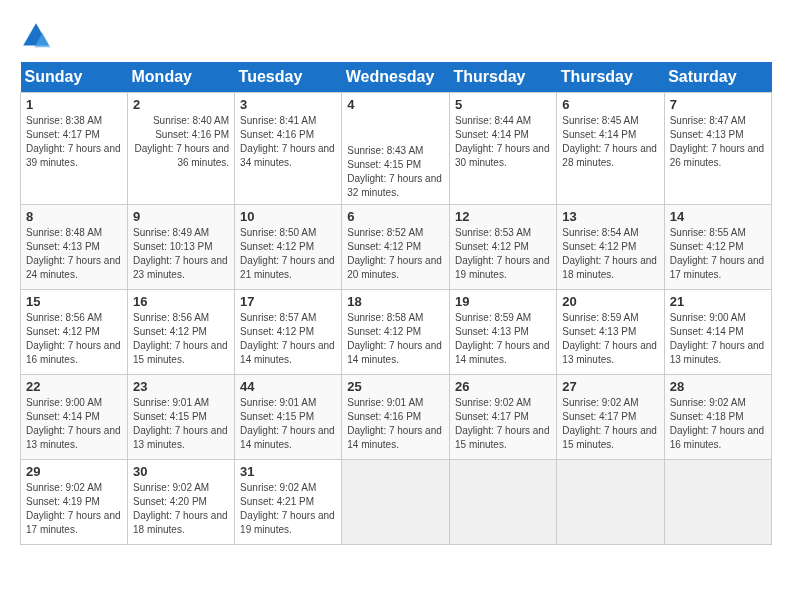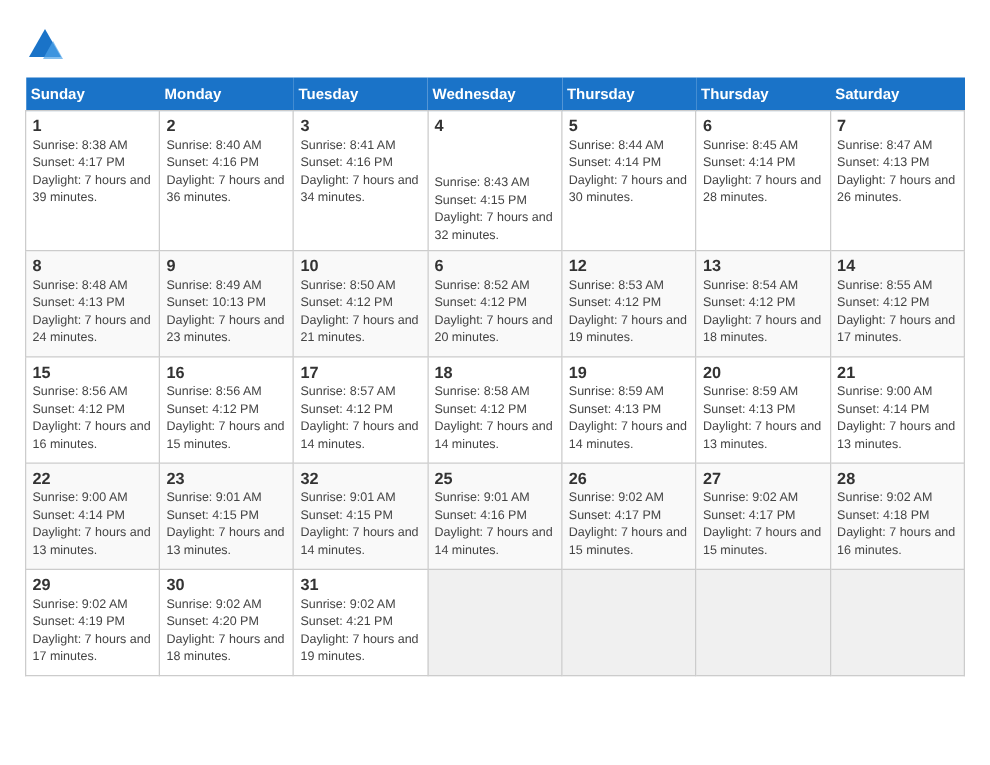--- a/index.html
+++ b/index.html
@@ -49,21 +49,21 @@
     table {
       width: 100%;
       border-collapse: collapse;
       font-size: 10.5px;
     }
     thead th {
       background: #1a73c8;
       color: #fff;
       padding: 6px 4px;
       text-align: left;
-      font-size: 12px;
+      font-size: 16px;
       font-weight: bold;
     }
     tbody td {
       border: 1px solid #ccc;
       vertical-align: top;
       padding: 4px 5px;
       width: 108px;
       height: 85px;
       background: #fff;
     }
@@ -121,21 +121,21 @@
   <tbody id="calendar-body">
       <tr>
         <td>
           <span class="day-num">1</span>
           <div class="day-info" style="white-space: pre-line;">Sunrise: 8:38 AM
 Sunset: 4:17 PM
 Daylight: 7 hours and 39 minutes.</div>
         </td>
         <td>
           <span class="day-num">2</span>
-          <div class="day-info" style="white-space: pre-line;">Sunrise: 8:40 AM
+          <div class="day-info" style="white-space: pre-line; text-align: right;">Sunrise: 8:40 AM
 Sunset: 4:16 PM
 Daylight: 7 hours and 36 minutes.</div>
         </td>
         <td>
           <span class="day-num">3</span>
           <div class="day-info" style="white-space: pre-line;">Sunrise: 8:41 AM
 Sunset: 4:16 PM
 Daylight: 7 hours and 34 minutes.</div>
         </td>
         <td>
@@ -258,21 +258,21 @@
 Sunset: 4:14 PM
 Daylight: 7 hours and 13 minutes.</div>
         </td>
         <td>
           <span class="day-num">23</span>
           <div class="day-info" style="white-space: pre-line;">Sunrise: 9:01 AM
 Sunset: 4:15 PM
 Daylight: 7 hours and 13 minutes.</div>
         </td>
         <td>
-          <span class="day-num">32</span>
+          <span class="day-num">44</span>
           <div class="day-info" style="white-space: pre-line;">Sunrise: 9:01 AM
 Sunset: 4:15 PM
 Daylight: 7 hours and 14 minutes.</div>
         </td>
         <td>
           <span class="day-num">25</span>
           <div class="day-info" style="white-space: pre-line;">Sunrise: 9:01 AM
 Sunset: 4:16 PM
 Daylight: 7 hours and 14 minutes.</div>
         </td>

